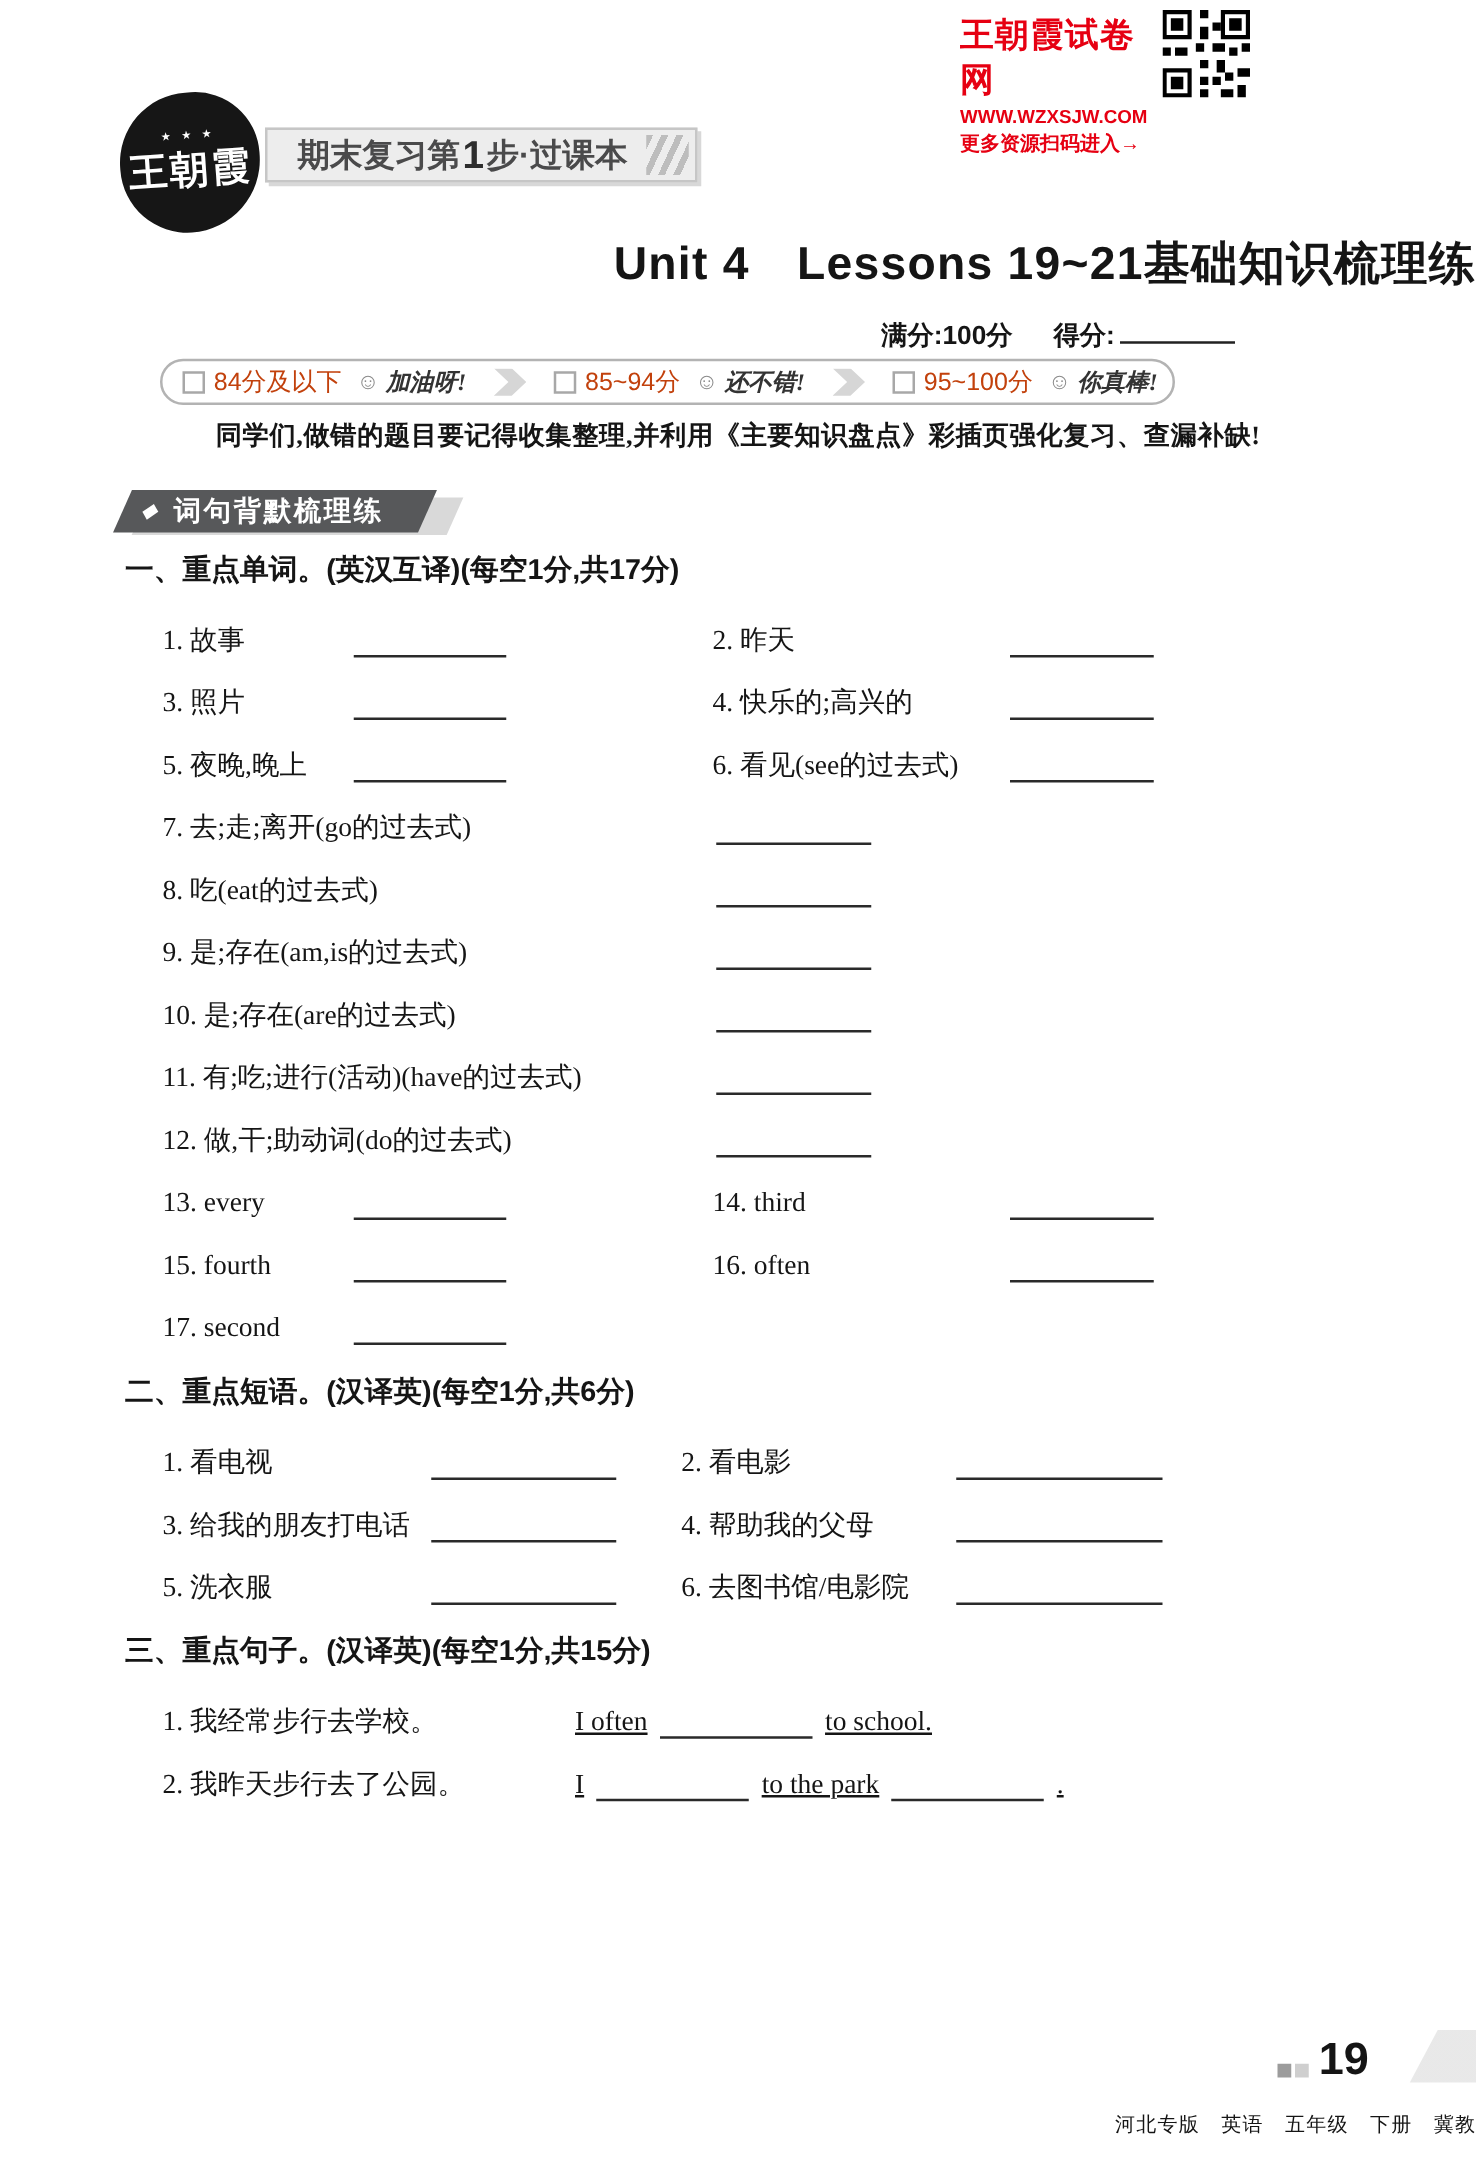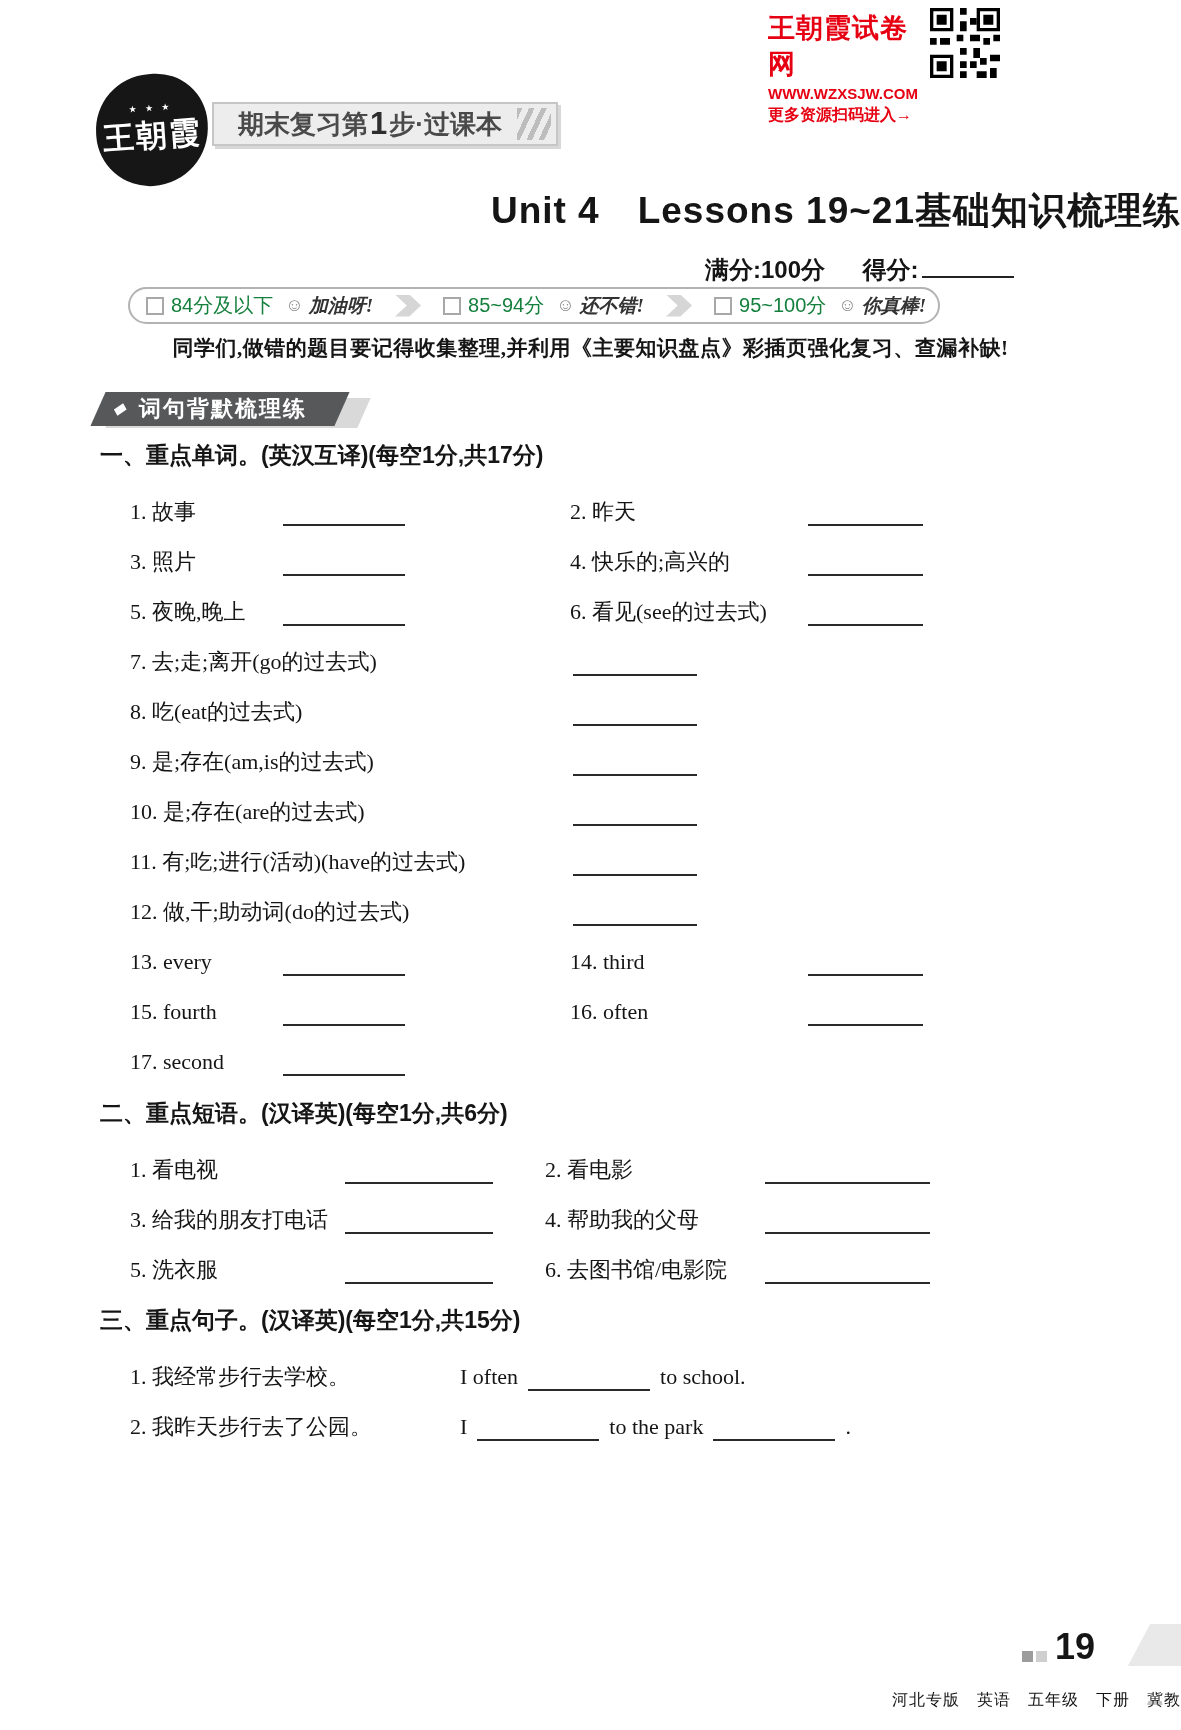--- a/index.html
+++ b/index.html
@@ -40,34 +40,34 @@
     background:repeating-linear-gradient(115deg,#bdbdbd 0 5px,transparent 5px 11px);
   }
 
   
   .main-title {
     position:absolute; top:186px; left:0; width:100%; text-align:right;
     font-size:37px; font-weight:800; letter-spacing:1px;
     font-family:"Liberation Sans","DejaVu Sans",sans-serif;
   }
   .score-line {
-    position:absolute; left:705px; top:254px; font-size:24px; font-weight:700;
+    position:absolute; left:705px; top:254px; font-size:21px; font-weight:700;
     font-family:"Liberation Sans",sans-serif; white-space:nowrap;
   }
   .score-line .u { display:inline-block; width:92px; height:20px; border-bottom:2px solid #222; margin-left:4px; }
 
   
   .score-bar {
     position:absolute; left:128px; top:287px; width:812px; height:37px;
     border:2px solid #b3b3b3; border-radius:19px; background:#fff;
     display:flex; align-items:center; padding:0 16px; gap:8px;
   }
   .sb-item { display:flex; align-items:center; white-space:nowrap; }
   .cb { width:18px; height:18px; border:2px solid #a8a8a8; background:#fff; margin-right:7px; flex:none; }
-  .sb-range { font-size:20px; font-family:"Liberation Sans",sans-serif; color:#15803d; }
+  .sb-range { font-size:20px; font-family:"Liberation Sans",sans-serif; color:#c2410c; }
   .face { font-size:18px; color:#8a8a8a; margin:0 5px 0 12px; }
   .sb-comment { font-size:19px; font-style:italic; font-weight:700; color:#333; }
   .chev {
     flex:none; width:26px; height:22px; background:#d6d6d6; margin:0 14px;
     clip-path:polygon(0 0,55% 0,100% 50%,55% 100%,0 100%,45% 50%);
   }
 
   
   .notice {
     position:absolute; top:334px; left:0; width:100%; text-align:center;
@@ -115,21 +115,21 @@
   .p1f .f-lbl { width:443px; }
   .p1f .f-blank { width:124px; }
   
   .p2 .l-lbl { width:215px; }
   .p2 .l-blank { width:148px; }
   .p2 .gap { flex:none; width:52px; }
   .p2 .r-lbl { width:220px; }
   .p2 .r-blank { width:165px; }
   
   .p3 .cn { width:330px; flex:none; }
-  .p3 .en { flex:none; margin-right:10px; }
+  .p3 .en { flex:none; margin-right:10px;text-decoration:underline; }
   .p3 .s-blank { width:122px; margin-right:10px; }
 
   
   .imprint {
     position:absolute; top:1690px; left:0; width:100%; text-align:right;
     font-size:16px; letter-spacing:1px;
   }
   .pagenum { position:absolute; left:1022px; top:1626px; display:flex; align-items:flex-end; }
   .sq1 { width:11px; height:11px; background:#9c9c9c; margin:0 3px 6px 0; }
   .sq2 { width:11px; height:11px; background:#cfcfcf; margin:0 8px 6px 0; }

